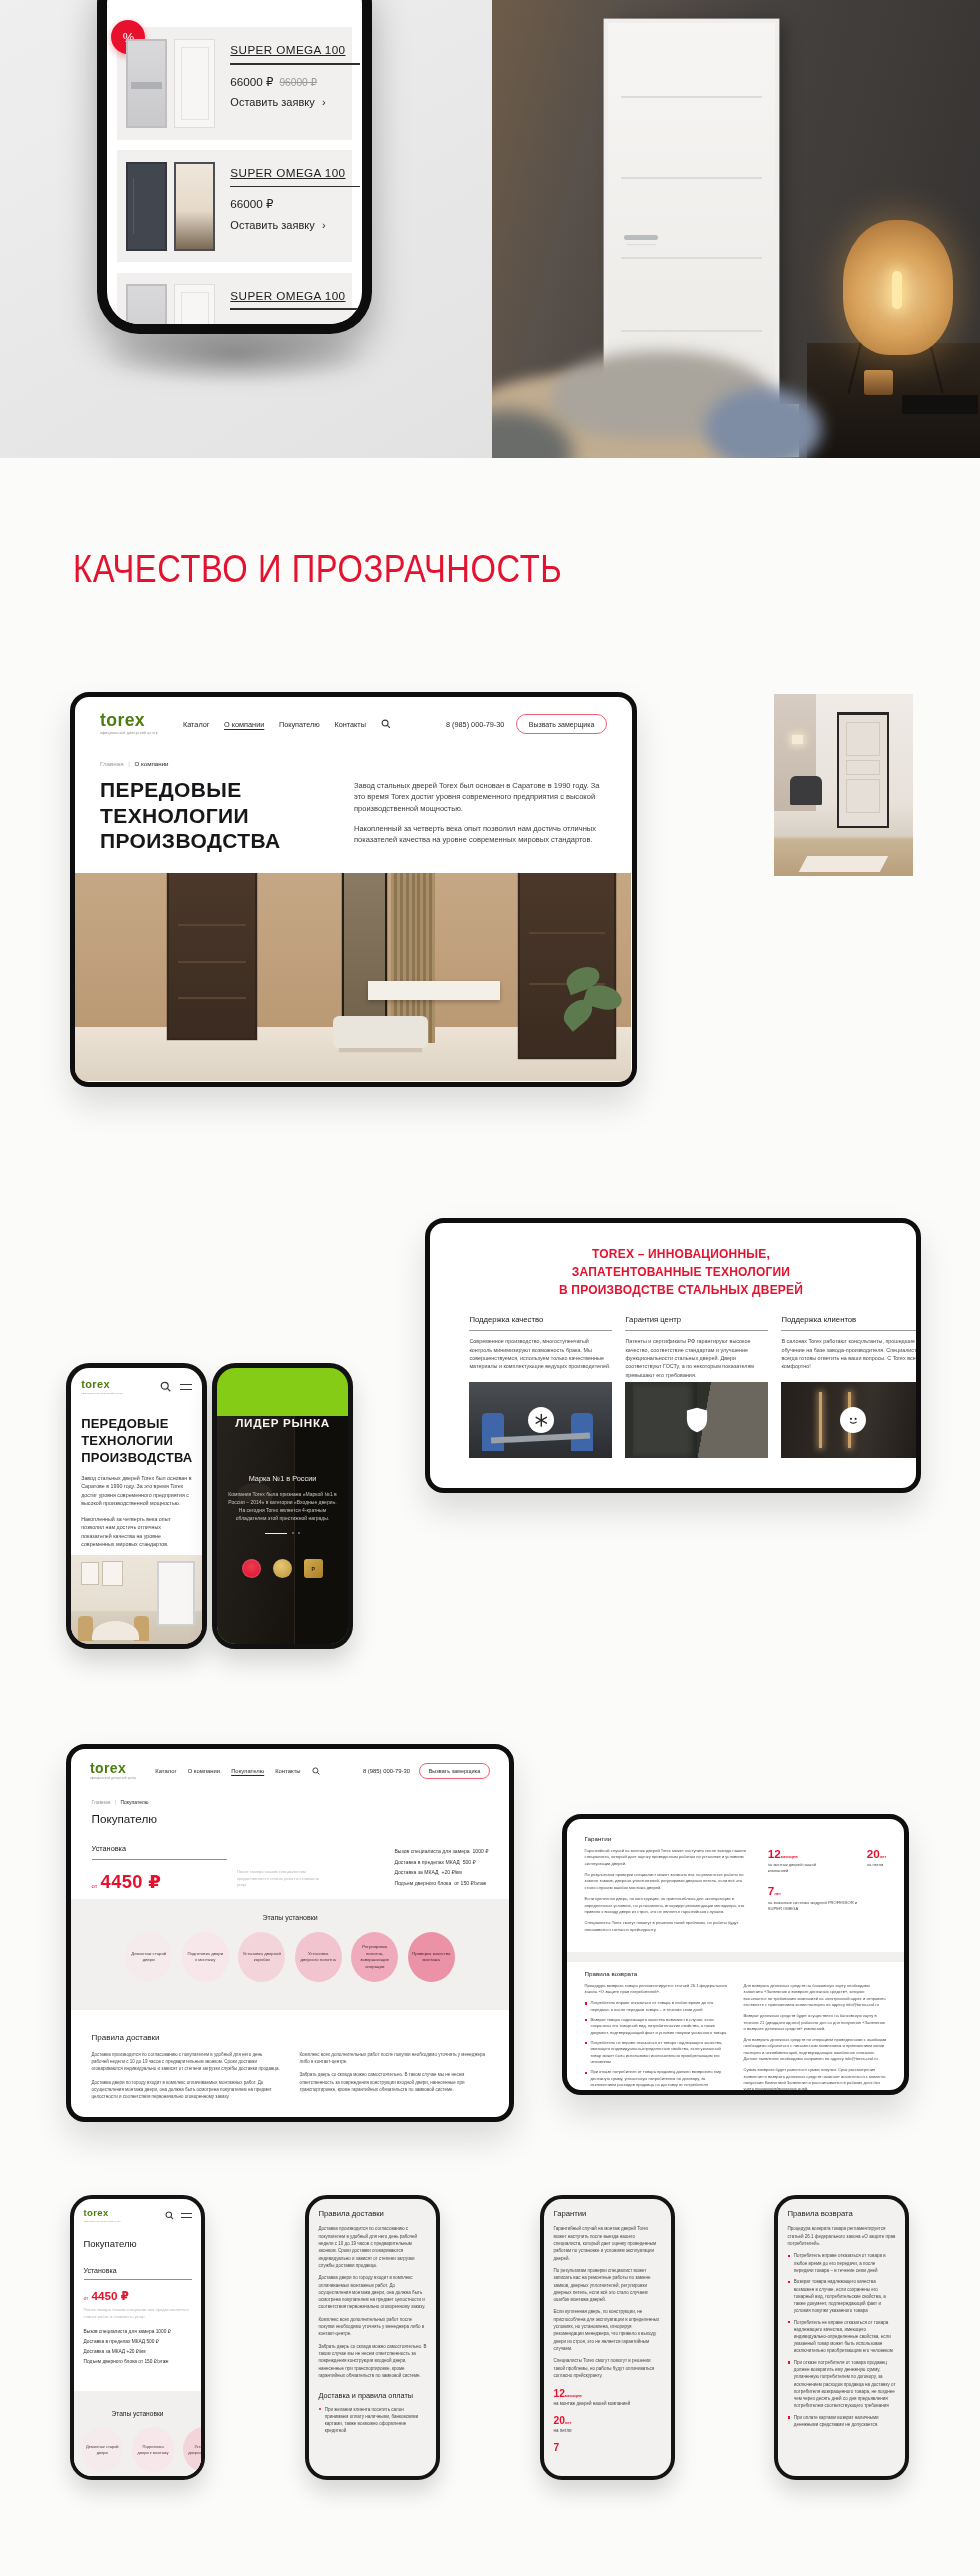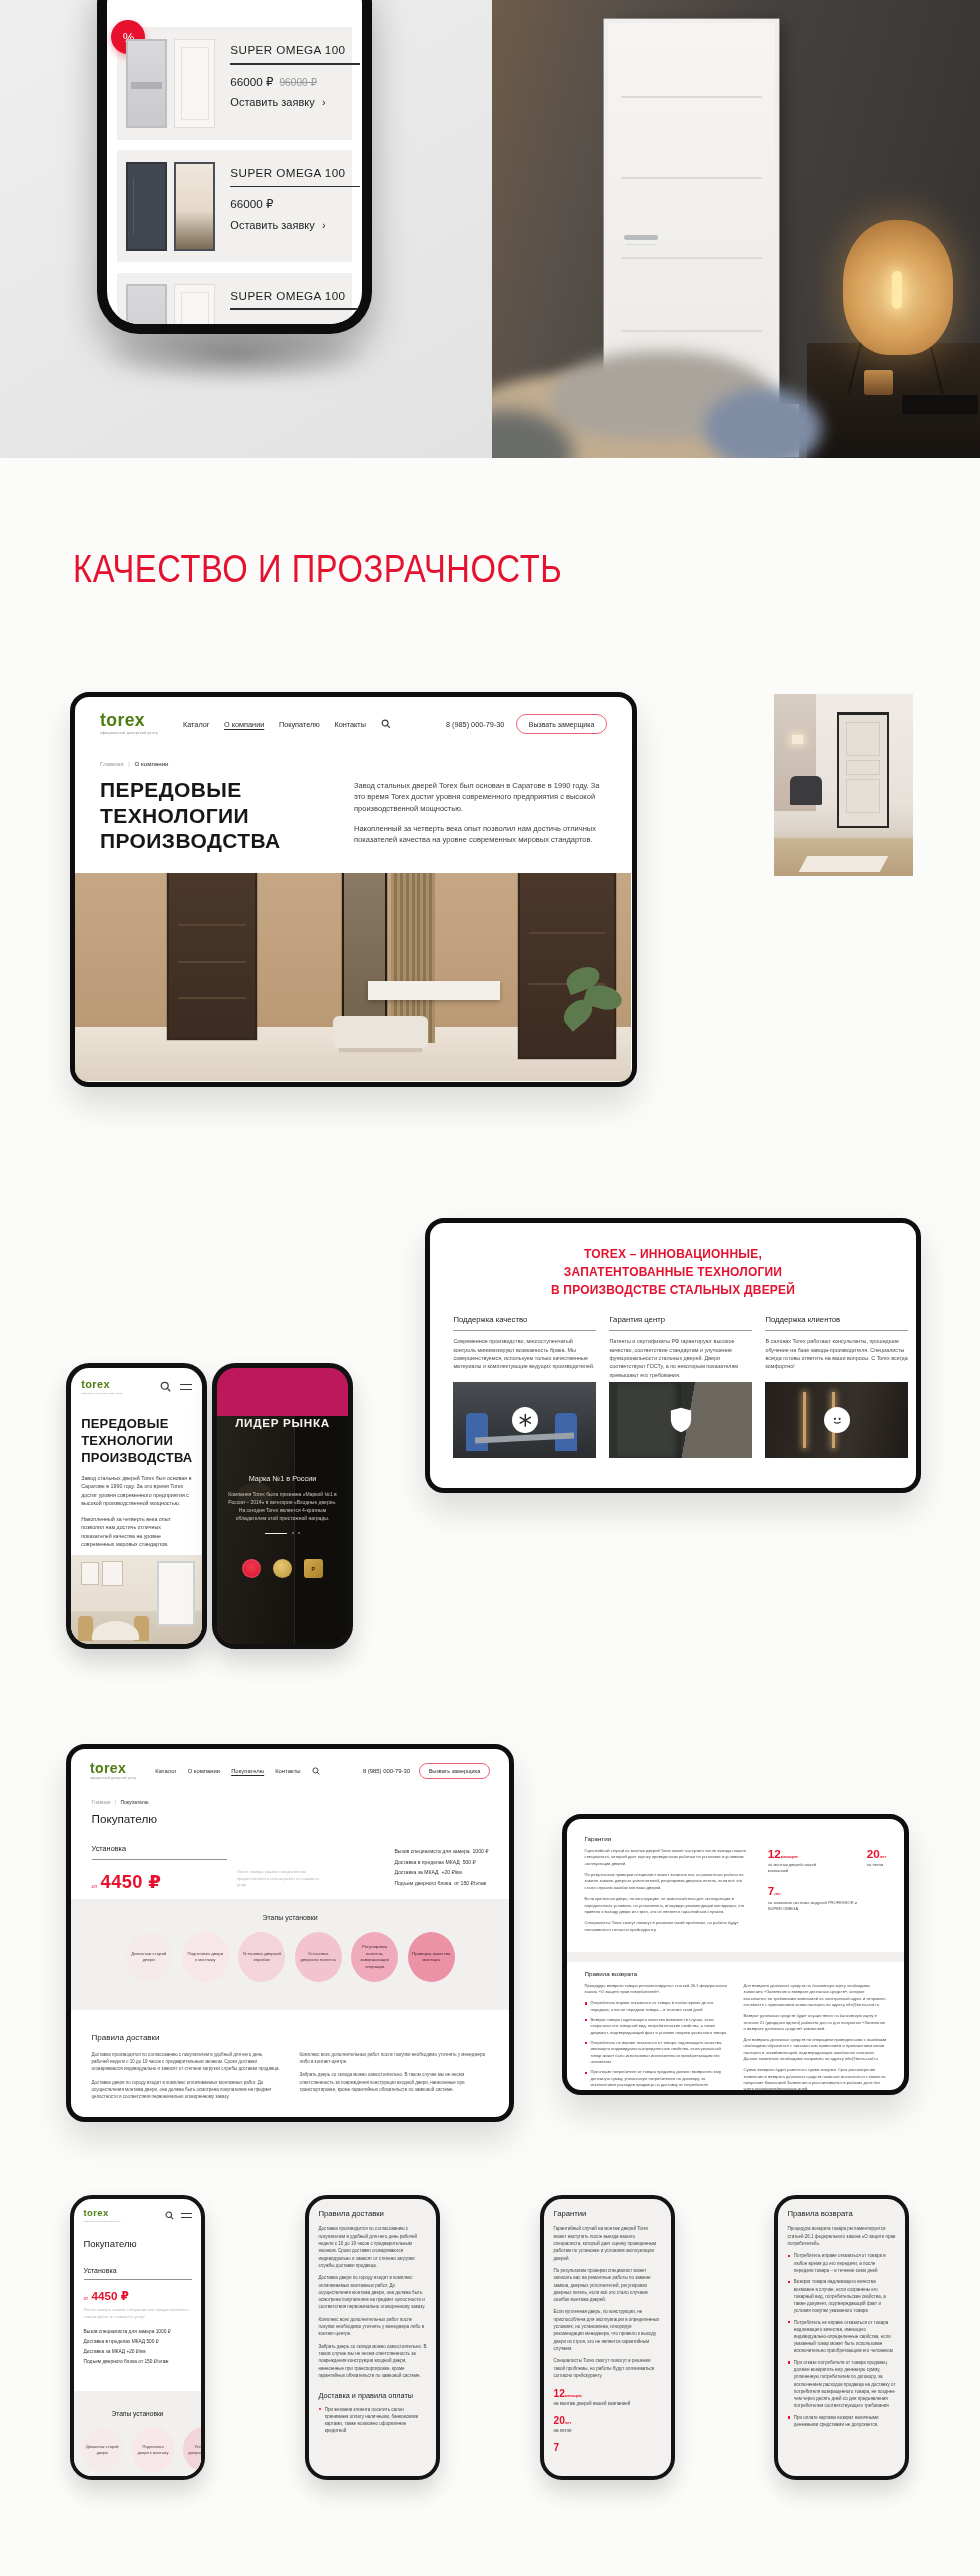--- a/index.html
+++ b/index.html
@@ -38,21 +38,21 @@
   .pcard .imgs{display:flex;gap:7.3px;flex:0 0 94px;}
   .door-thumb{width:41px;height:89px;box-sizing:border-box;}
   .d-steel{background:linear-gradient(180deg,#d9d9db,#c9c9cc);border:2.2px solid #bfbfc2;position:relative;}
   .d-steel:after{content:"";position:absolute;left:2.9px;right:2.9px;top:41px;height:7.3px;background:#aeb0b4;}
   .d-white{background:#f7f6f5;border:1.5px solid #dedddc;position:relative;}
   .d-white:after{content:"";position:absolute;left:5.9px;right:5.9px;top:7.3px;bottom:7.3px;border:0.7px solid #e4e3e1;}
   .d-dark{background:#42464e;border:2.2px solid #33363c;position:relative;}
   .d-dark:after{content:"";position:absolute;left:4.4px;top:14.6px;bottom:14.6px;width:0.7px;background:#565b64;}
   .d-open{background:linear-gradient(180deg,#efe7dc 0%,#e5d9c9 55%,#7a6a55 100%);border:2.2px solid #4a4e55;}
   .pcard .info{padding-top:4.4px;}
-  .pcard .ttl{font-size:11.7px;letter-spacing:0.4px;color:#222;}
+  .pcard .ttl{font-size:11.7px;letter-spacing:0.4px;color:#222;text-decoration:underline;}
   .pcard .rule{width:130px;height:1.5px;background:#2f2f2f;margin:6.6px 0 10.2px 0;}
   .pcard .prices{font-size:11.7px;color:#222;}
   .pcard .old{color:#9a9a9a;text-decoration:line-through;margin-left:5.9px;font-size:10.2px;}
   .pcard .cta{margin-top:7.3px;font-size:11px;color:#232323;display:flex;align-items:center;gap:7.3px;}
   .pcard .chev{font-size:11px;color:#2b2b2b;}
   .disc-badge{position:absolute;left:-5.9px;top:-7.3px;width:34px;height:34px;border-radius:50%;background:#e8112d;
       color:#fff;font-size:13px;display:flex;align-items:center;justify-content:center;box-shadow:0 2.9px 7.3px rgba(232,17,45,.35);}
 
   
   .sec-head{left:73px;top:550px;line-height:1.04;}
@@ -104,21 +104,21 @@
   .ap-plant .leaf{position:absolute;background:#5d7a4e;border-radius:50% 50% 50% 0;}
   .side-img{left:774px;top:694px;width:139px;height:182px;overflow:hidden;background:linear-gradient(180deg,#f0ebe6 0%,#e7e1da 60%,#d9d0c4 78%,#c8b494 80%,#b99f7c 100%);}
   .si-wallL{position:absolute;left:0;top:0;width:42px;height:117px;background:linear-gradient(180deg,#d8cdc3,#c4b6a9);}
   .si-chair{position:absolute;left:16px;top:82px;width:32px;height:29px;background:#3b3b3e;border-radius:5.9px 5.9px 1.5px 1.5px;}
   .si-lamp{position:absolute;left:17.6px;top:41px;width:11.7px;height:8.8px;background:#f4ead6;box-shadow:0 0 7.3px 2.9px rgba(244,230,200,.8);}
   .si-door{position:absolute;left:63px;top:17.6px;width:48px;height:111px;background:#e6dfd7;border:2.9px solid #262626;border-top-width:3.7px;}
   .si-door .p{position:absolute;left:6.6px;right:6.6px;border:0.7px solid #d3cabf;}
   .si-rug{position:absolute;left:29px;bottom:4.4px;width:81px;height:16px;background:#efe9e0;transform:skewX(-28deg);}
 
   
-  .innov-mock{left:425px;top:1218px;width:496px;height:275px;}
+  .innov-mock{left:425px;top:1218px;width:496px;height:275px;padding-left:16px;}
   .innov-title{margin-top:22px;text-align:center;color:#e4112f;font-weight:700;font-size:12px;line-height:1.5;letter-spacing:0.2px;}
   .innov-cols{display:flex;gap:13px;margin:16px 0 0 23.4px;width:600px;}
   .icol{flex:0 0 143px;}
   .icol h4{margin:0;font-size:7.7px;font-weight:400;color:#222;}
   .icol .rule{height:0.7px;background:#9a9a9a;margin:5.9px 0 6.6px 0;}
   .icol p{margin:0;font-size:5.4px;line-height:1.55;color:#4a4a4a;height:42px;overflow:hidden;}
   .icol .photo{margin-top:2.9px;height:76px;position:relative;overflow:hidden;}
   .ph-factory{background:linear-gradient(180deg,#4a4e52,#33363a 70%,#2b2d30);}
   .ph-factory .w1,.ph-factory .w2{position:absolute;width:22px;height:38px;background:#3e66a8;border-radius:4.4px 4.4px 0 0;bottom:7.3px;}
   .ph-factory .w1{left:13px}.ph-factory .w2{right:19px}
@@ -126,21 +126,21 @@
   .ph-door{background:linear-gradient(100deg,#2e302c 0 55%,#6b675f 55% 100%);}
   .ph-door .leaf{position:absolute;left:7.3px;top:0;bottom:0;width:64px;background:#3a3d38;box-shadow:inset -4.4px 0 7.3px rgba(0,0,0,.4);}
   .ph-shop{background:linear-gradient(100deg,#241f1b,#36302a 60%,#1e1a17);}
   .ph-shop .g1,.ph-shop .g2{position:absolute;top:10.2px;bottom:10.2px;width:2.2px;background:#caa06a;box-shadow:0 0 5.9px 1.5px rgba(202,160,106,.7);}
   .ph-shop .g1{left:38px}.ph-shop .g2{left:67px}
   .ic-circle{position:absolute;left:50%;top:50%;transform:translate(-50%,-50%);width:26px;height:26px;border-radius:50%;background:#fff;display:flex;align-items:center;justify-content:center;}
   .shield-w{position:absolute;left:50%;top:50%;transform:translate(-50%,-50%);}
 
   
   .phoneA{left:66px;top:1363px;width:141px;height:286px;}
-  .phoneB{left:212px;top:1363px;width:141px;height:286px;background:#be185d;}
+  .phoneB{left:212px;top:1363px;width:141px;height:286px;background:#84cc16;}
   .pa-in{padding:11.7px 10.2px 0 10.2px;position:relative;height:100%;box-sizing:border-box;}
   .pa-top{display:flex;align-items:center;}
   .pa-top .tx-logo{font-size:11px;}
   .pa-top .tx-sub{font-size:2.3px;}
   .pa-top .icons{margin-left:auto;display:flex;align-items:center;gap:8.8px;}
   .pa-title{margin-top:22px;font-size:13px;font-weight:700;line-height:1.3;color:#17171a;letter-spacing:0.2px;}
   .pa-p{font-size:5.3px;line-height:1.6;color:#3e3e3e;margin:7.3px 0 0 0;}
   .pa-photo{position:absolute;left:0;bottom:0;width:100%;height:89px;overflow:hidden;background:linear-gradient(180deg,#ece5da 0%,#e6ded1 62%,#d9cfc0 64%,#cfc3b1 100%);}
   .pa-frame{position:absolute;background:#f7f4ef;border:1.5px solid #c9bfae;}
   .pa-door{position:absolute;right:7.3px;top:5.9px;width:34px;height:61px;background:#f7f6f4;border:2.2px solid #cfd2d4;}

